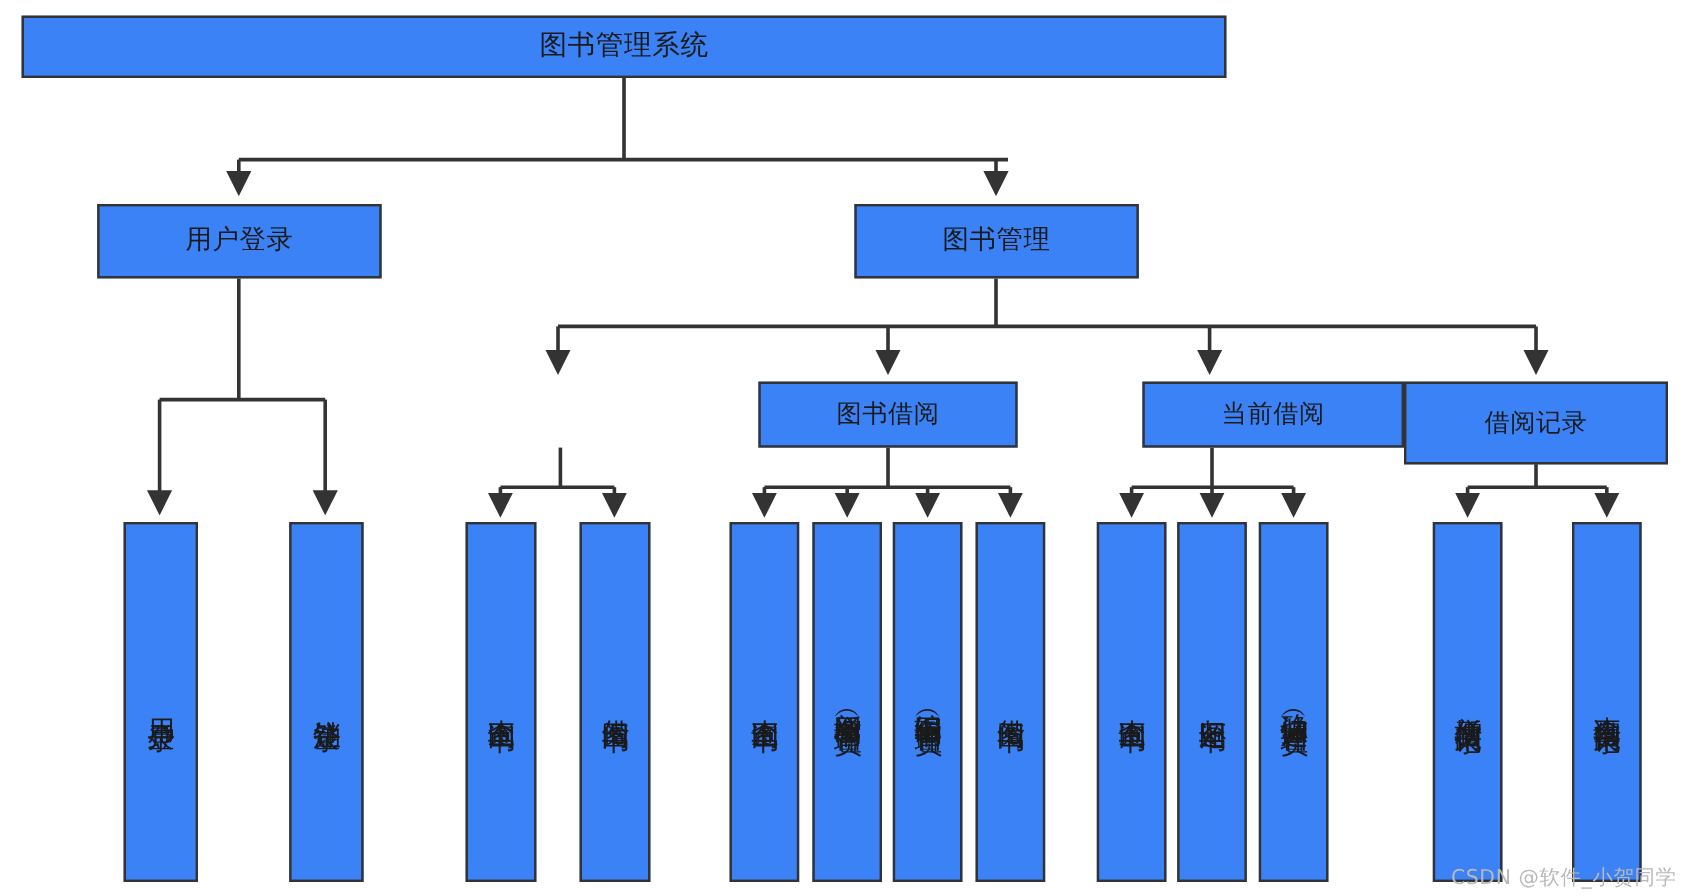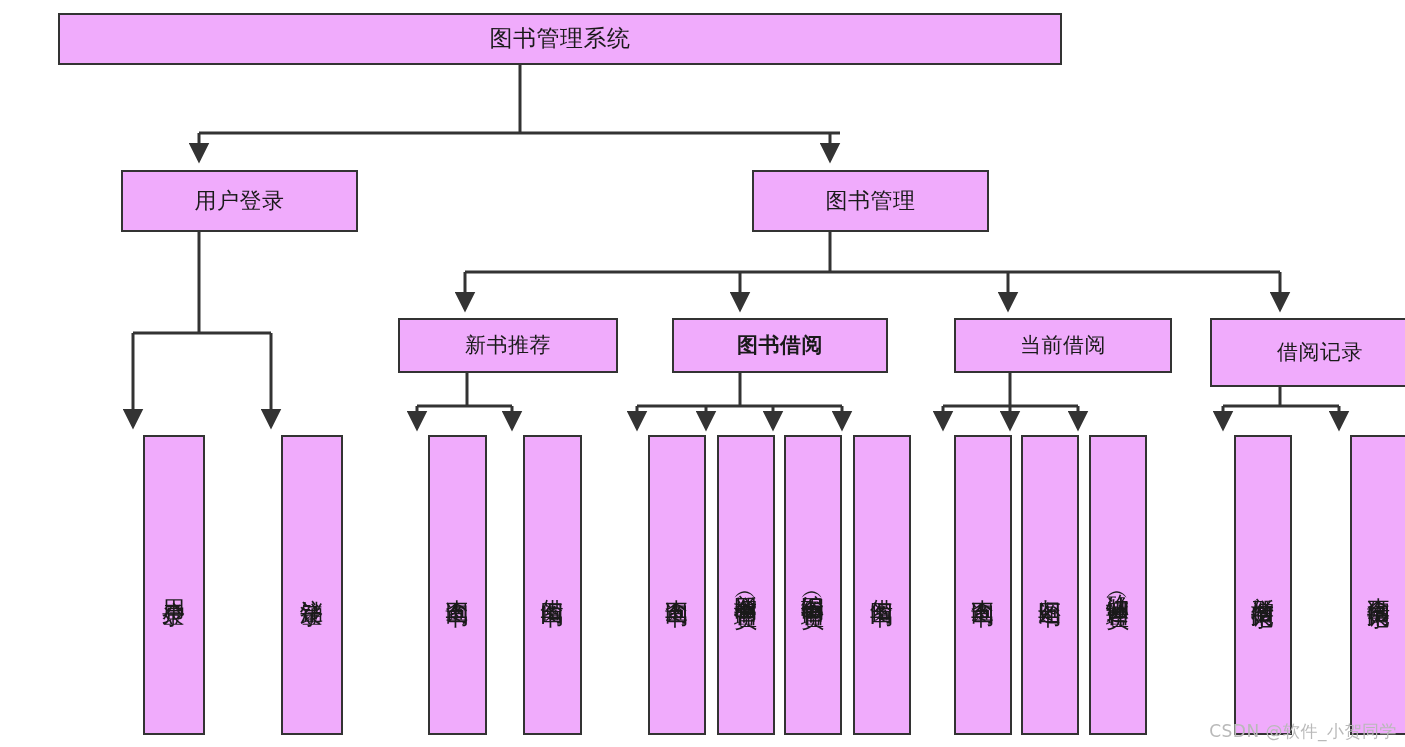--- a/index.html
+++ b/index.html
@@ -22,28 +22,27 @@
     position: absolute;
     left: 0;
     top: 0;
     width: 1405px;
     height: 747px;
     pointer-events: none;
   }
   .node {
     position: absolute;
     box-sizing: border-box;
-    background: #f0abfc;
+    background: #3b82f6;
     border: 2px solid #333333;
     display: flex;
     align-items: center;
     justify-content: center;
     color: #1a1a1a;
     z-index: 2;
-    margin-left: 40px;
   }
   .node-label {
     display: block;
     text-align: center;
     line-height: 1.18;
     letter-spacing: 0.5px;
     white-space: nowrap;
   }
   .node.root .node-label { font-size: 23px; }
   .node.level2 .node-label { font-size: 22px; }
@@ -133,29 +132,26 @@
   </div>
 
   <div class="node level2" style="left:81px; top:170px; width:237px; height:62px;">
     <span class="node-label">用户登录</span>
   </div>
 
   <div class="node level2" style="left:712px; top:170px; width:237px; height:62px;justify-content:center;">
     <span class="node-label">图书管理</span>
   </div>
 
-  <div class="node level3" style="left:358px; top:318px; width:220px; height:55px;">
-    <span class="node-label">新书推荐</span>
-  </div>
-
-  <div class="node level3" style="left:632px; top:318px; width:216px; height:55px;font-weight:bold;">
+
+  <div class="node level3" style="left:632px; top:318px; width:216px; height:55px;">
     <span class="node-label">图书借阅</span>
   </div>
 
-  <div class="node level3" style="left:914px; top:318px; width:218px; height:55px;">
+  <div class="node level3" style="left:952px; top:318px; width:218px; height:55px;">
     <span class="node-label">当前借阅</span>
   </div>
 
   <div class="node level3" style="left:1170px; top:318px; width:220px; height:69px;">
     <span class="node-label">借阅记录</span>
   </div>
 
   <div class="node leaf" style="left:103px; top:435px; width:62px; height:300px;">
     <span class="node-label">用户登录</span>
   </div>

